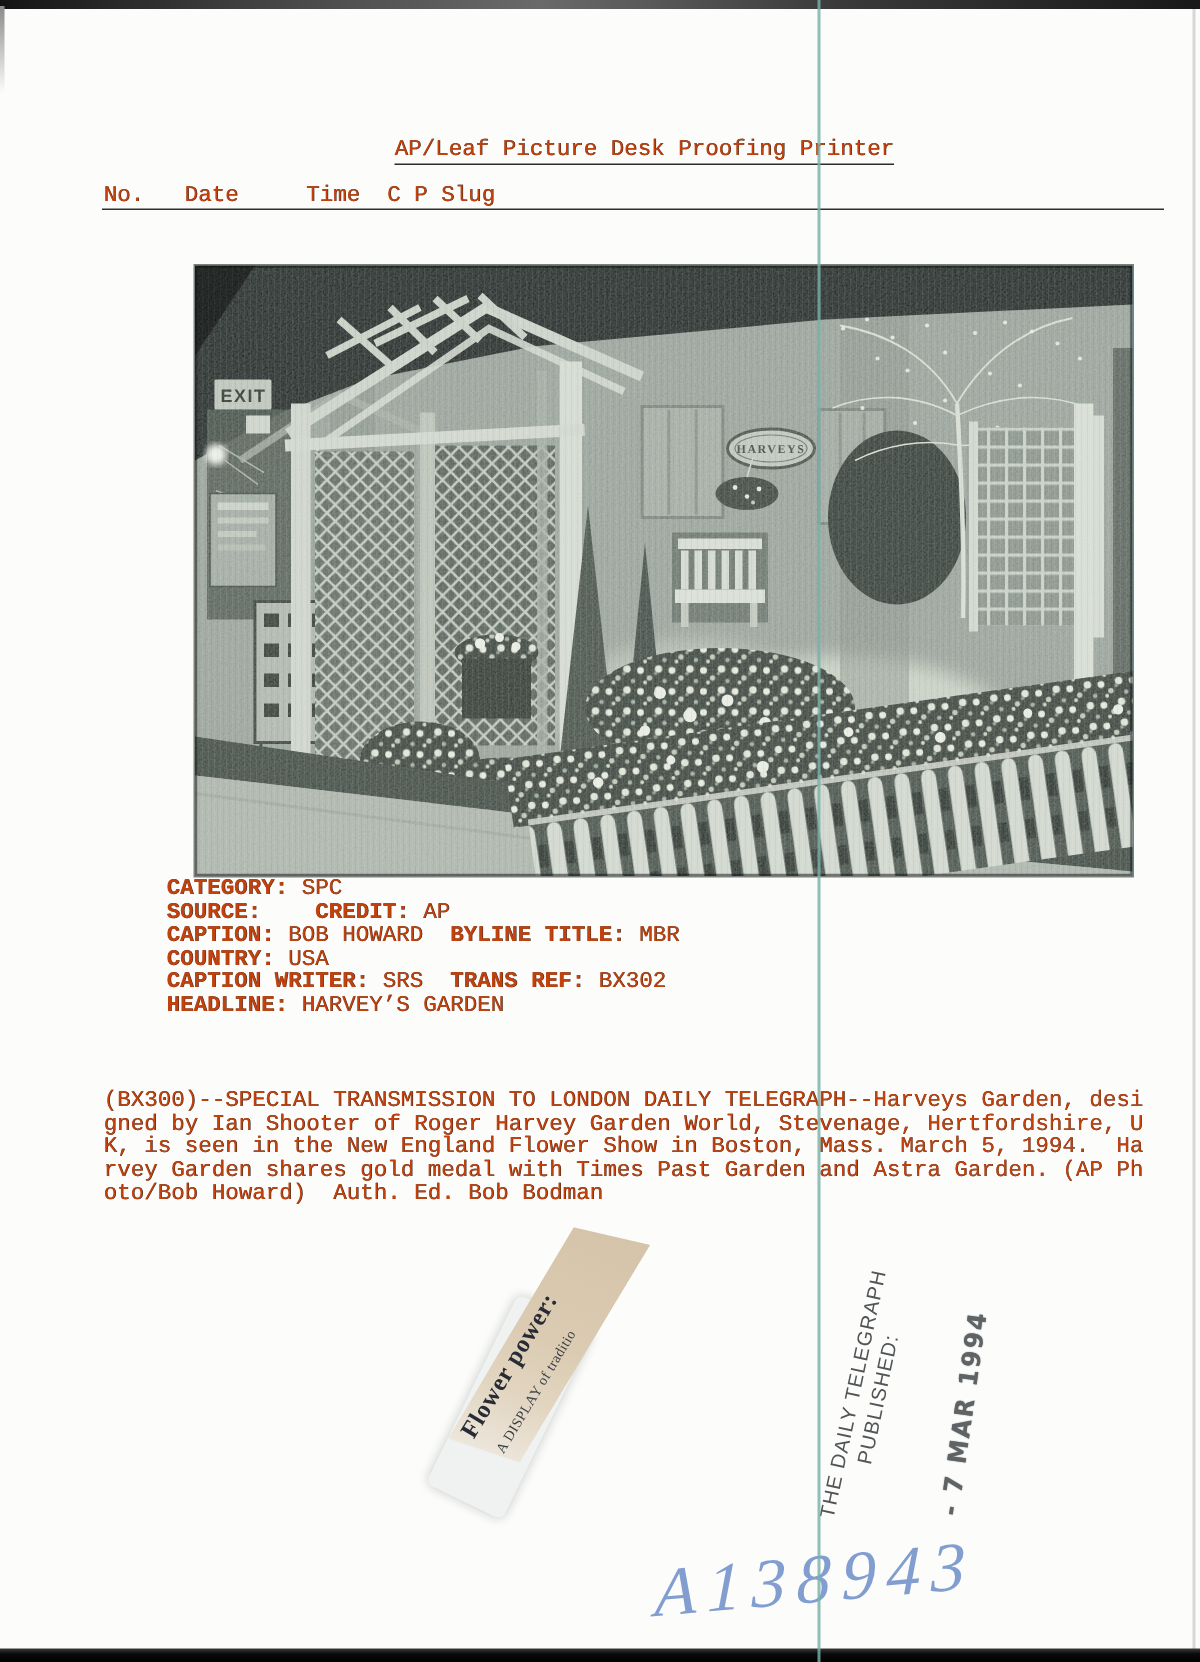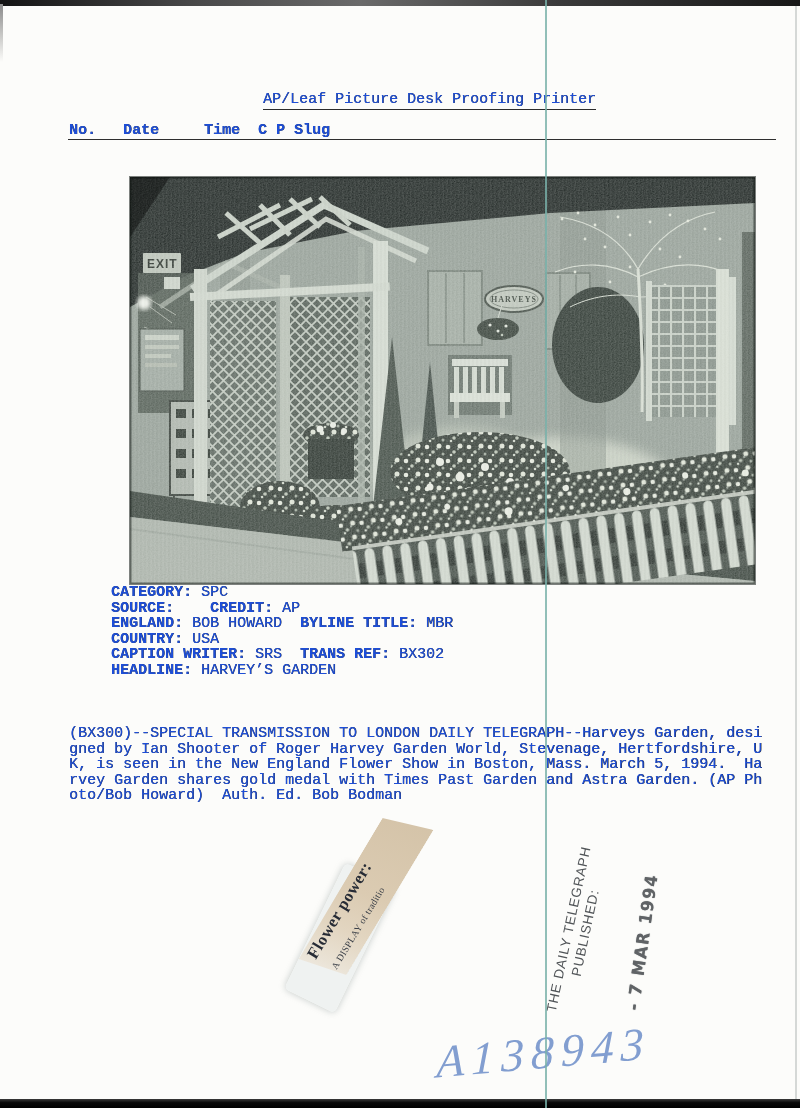--- a/index.html
+++ b/index.html
@@ -1,24 +1,24 @@
 <!DOCTYPE html>
 <html><head>
 <meta charset="utf-8">
 <style>
   html,body{margin:0;padding:0;}
   body{width:800px;height:1108px;background:#e9e9e7;font-family:"Liberation Sans",sans-serif;}
   .page{position:relative;width:800px;height:1108px;background:#fcfcfa;overflow:hidden;}
 
   .mono{font-family:"Liberation Mono","DejaVu Sans Mono",monospace;font-size:15px;line-height:15.6px;
-        color:#1d4ed8;white-space:pre;text-shadow:0.3px 0 0 #2a2a2a;}
+        color:#c2410c;white-space:pre;text-shadow:0.3px 0 0 #2a2a2a;}
   .b{font-weight:700;}
 
   .doc-title{position:absolute;left:263px;top:92px;border-bottom:1.6px solid #2b2b2b;padding-bottom:1px;}
-  .col-head{position:absolute;left:69px;top:123px;font-weight:bold;}
+  .col-head{position:absolute;left:69px;top:123px;}
   .head-rule{position:absolute;left:68px;top:139px;width:708px;height:0;border-top:1.8px solid #2e2e2e;}
   .data-row{position:absolute;left:69px;top:148px;}
 
   .photo{position:absolute;left:130px;top:177px;width:625px;height:407px;background:#7dd3fc;
          box-shadow:0 0 0 1px rgba(20,28,24,.55);}
   .photo svg{display:block;}
 
   .meta-block{position:absolute;left:79px;top:585px;margin-left:32px;}
   .caption-block{position:absolute;left:69px;top:726px;}
 
@@ -280,21 +280,21 @@
       <rect x="0" y="0" width="625" height="407" filter="url(#grain)" opacity="0.28"></rect>
       <rect x="0" y="0" width="625" height="407" fill="url(#streaks)" opacity="0.45"></rect>
       <polygon points="0,0 40,0 0,60" fill="#000000" opacity="0.4"></polygon>
       <rect x="0.5" y="0.5" width="624" height="406" fill="none" stroke="#0a0f0c" stroke-width="2" opacity="0.5"></rect>
     </svg>
   </div>
 
   <div class="meta-block">
     <div class="mono"><span class="b">CATEGORY:</span><span> SPC</span></div>
     <div class="mono"><span class="b">SOURCE:</span><span>    </span><span class="b">CREDIT:</span><span> AP</span></div>
-    <div class="mono"><span class="b">ENGLAND:</span><span> BOB HOWARD  </span><span class="b">BYLINE TITLE:</span><span> MBR</span></div>
+    <div class="mono"><span class="b">CAPTION:</span><span> BOB HOWARD  </span><span class="b">BYLINE TITLE:</span><span> MBR</span></div>
     <div class="mono"><span class="b">COUNTRY:</span><span> USA</span></div>
     <div class="mono"><span class="b">CAPTION WRITER:</span><span> SRS  </span><span class="b">TRANS REF:</span><span> BX302</span></div>
     <div class="mono"><span class="b">HEADLINE:</span><span> HARVEY’S GARDEN</span></div>
   </div>
 
   <div class="caption-block">
     <div class="mono">(BX300)--SPECIAL TRANSMISSION TO LONDON DAILY TELEGRAPH--Harveys Garden, desi</div>
     <div class="mono">gned by Ian Shooter of Roger Harvey Garden World, Stevenage, Hertfordshire, U</div>
     <div class="mono">K, is seen in the New England Flower Show in Boston, Mass. March 5, 1994.  Ha</div>
     <div class="mono">rvey Garden shares gold medal with Times Past Garden and Astra Garden. (AP Ph</div>

